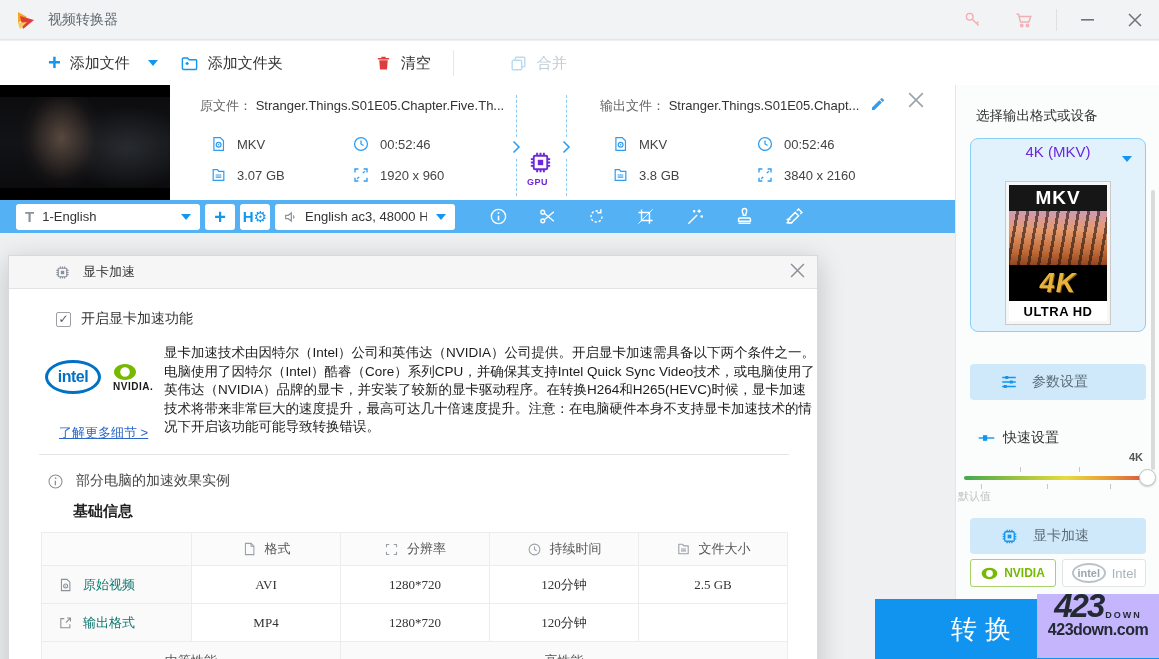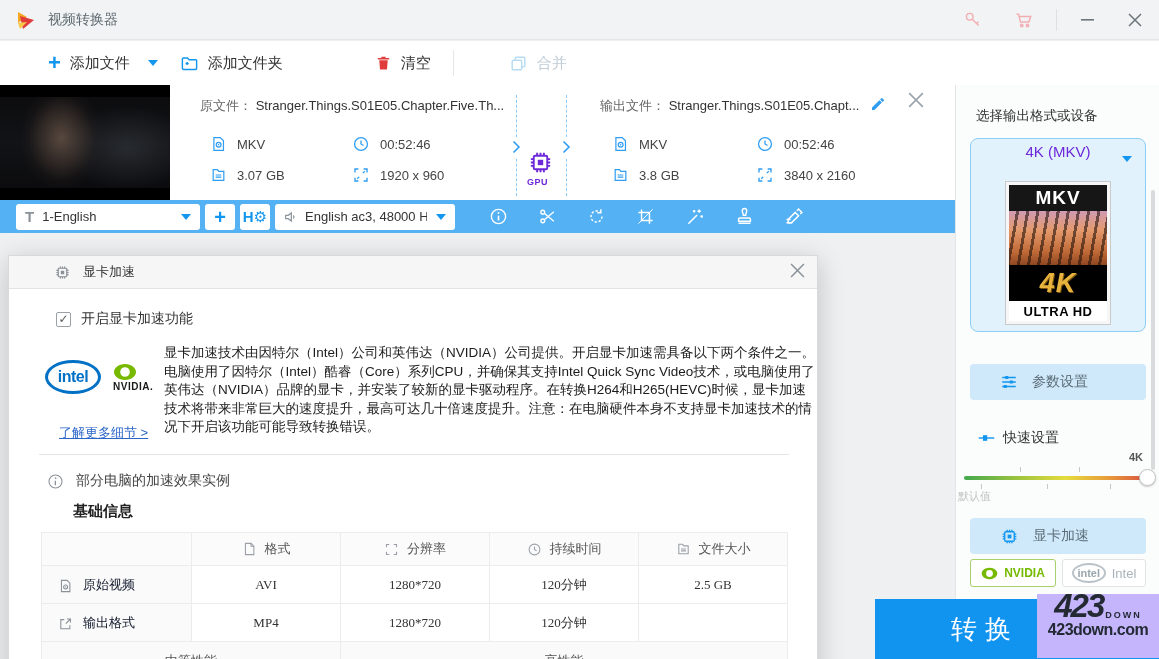--- a/index.html
+++ b/index.html
@@ -122,21 +122,21 @@
   .dlg-section { position:absolute; left:38px; top:216px; display:flex; align-items:center; gap:12px; color:#8b9198; }
   .dlg-section-label { font-size:14px; color:#444; }
   .dlg-basic { position:absolute; left:64px; top:246px; font-size:15px; font-weight:bold; color:#222; }
   .tbl { position:absolute; left:32px; top:276px; width:746px; border-collapse:collapse; table-layout:fixed; }
   .tbl th, .tbl td { border:1px solid #ececec; font-weight:normal;font-family:Liberation Serif, serif; }
   .tbl thead th { height:33px; background:#fbfbfc; font-size:13px; color:#555; }
   .th-inner { display:flex; align-items:center; justify-content:center; gap:8px; color:#555; }
   .th-inner .ico { color:#9aa0a6; }
   .tbl tbody td { height:38px; font-size:13px; color:#333; text-align:center; }
   .tbl .rowlabel { background:#fafafa; text-align:left; }
-  .rl-inner { display:flex; align-items:flex-end; gap:10px; padding-left:16px; color:#0f172a; }
+  .rl-inner { display:flex; align-items:center; gap:10px; padding-left:16px; color:#0f766e; }
   .rl-inner .ico { color:#8b9198; }
   .tbl .partial td { background:#fafafa; color:#555; }
 </style>
 </head>
 <body>
 
 <div class="app">
 
   <div class="titlebar">
     <span class="ico applogo">

